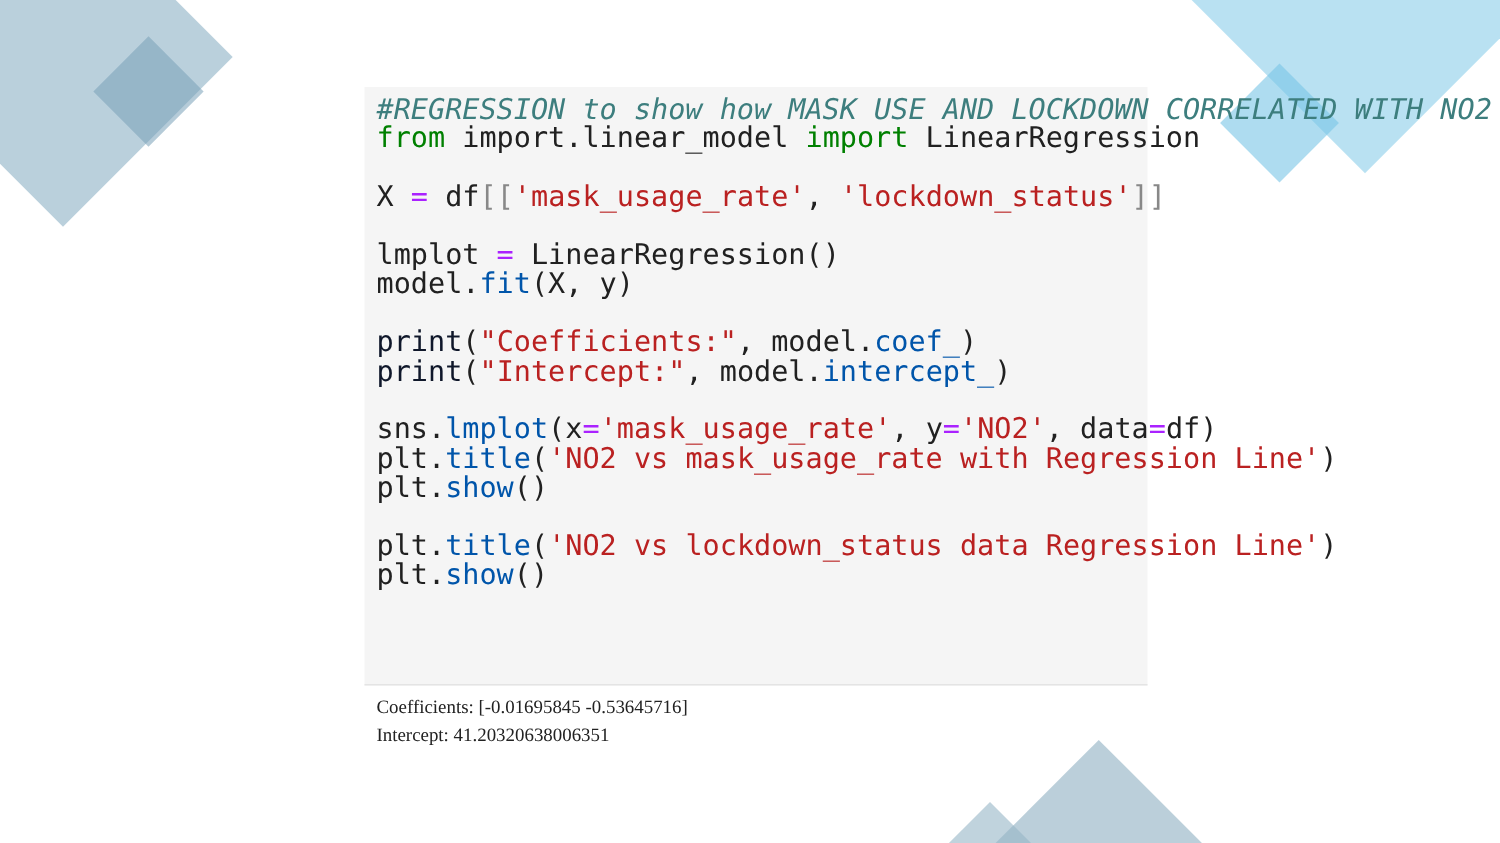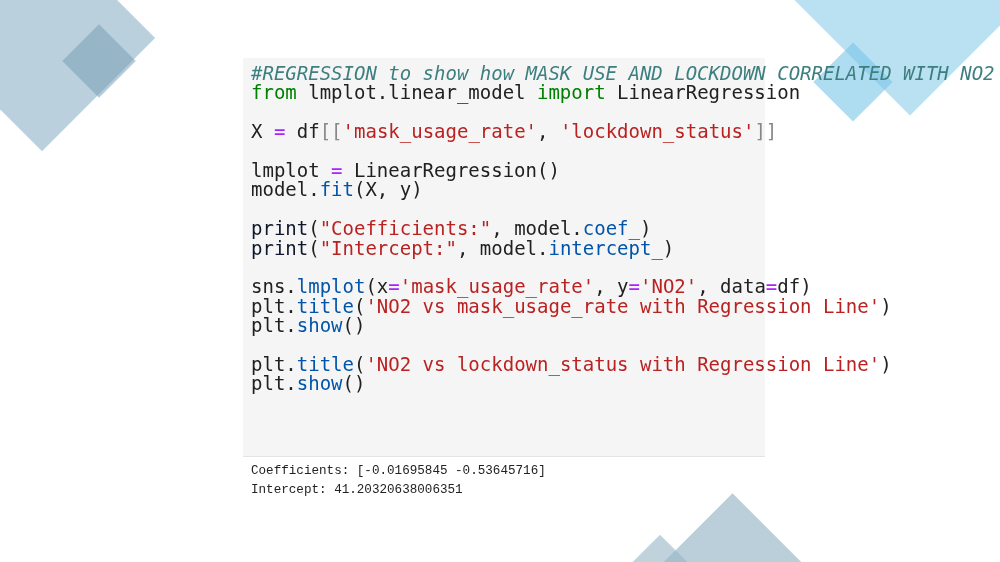--- a/index.html
+++ b/index.html
@@ -66,55 +66,55 @@
     .c-str { color: #ba2121; }
     .c-fn { color: #0055aa; }
     .c-builtin { color: #0f172a; }
     .c-punc { color: #888888; }
 
     .output {
       position: absolute;
       left: 251px; top: 462px;
     }
     .out-line {
-      font-family: Liberation Mono, monospace;
+      font-family: Liberation Serif, serif;
       font-size: 12.6px;
       line-height: 19px;
       white-space: pre;
       color: #222222;
     }
   </style>
 </head>
 <body>
 
 <div class="deco deco-tl-big"></div>
 <div class="deco deco-tl-small"></div>
 <div class="deco deco-tr-big"></div>
 <div class="deco deco-tr-small"></div>
 <div class="deco deco-b-small"></div>
 <div class="deco deco-b-big"></div>
 
 <div class="code-cell">
   <div id="code-lines">
       <div class="code-line"><span class="c-comment">#REGRESSION to show how MASK USE AND LOCKDOWN CORRELATED WITH NO2</span></div>
-      <div class="code-line"><span class="c-kw">from</span><span> lmplot.linear_model </span><span class="c-kw">import</span><span> LinearRegression</span></div>
+      <div class="code-line"><span class="c-kw">from</span><span> import.linear_model </span><span class="c-kw">import</span><span> LinearRegression</span></div>
       <div class="code-line"></div>
       <div class="code-line"><span>X </span><span class="c-op">=</span><span> df</span><span class="c-punc">[[</span><span class="c-str">'mask_usage_rate'</span><span>, </span><span class="c-str">'lockdown_status'</span><span class="c-punc">]]</span></div>
       <div class="code-line"></div>
       <div class="code-line"><span>lmplot </span><span class="c-op">=</span><span> LinearRegression()</span></div>
       <div class="code-line"><span>model.</span><span class="c-fn">fit</span><span>(X, y)</span></div>
       <div class="code-line"></div>
       <div class="code-line"><span class="c-builtin">print</span><span>(</span><span class="c-str">"Coefficients:"</span><span>, model.</span><span class="c-fn">coef_</span><span>)</span></div>
       <div class="code-line"><span class="c-builtin">print</span><span>(</span><span class="c-str">"Intercept:"</span><span>, model.</span><span class="c-fn">intercept_</span><span>)</span></div>
       <div class="code-line"></div>
       <div class="code-line"><span>sns.</span><span class="c-fn">lmplot</span><span>(x</span><span class="c-op">=</span><span class="c-str">'mask_usage_rate'</span><span>, y</span><span class="c-op">=</span><span class="c-str">'NO2'</span><span>, data</span><span class="c-op">=</span><span>df)</span></div>
       <div class="code-line"><span>plt.</span><span class="c-fn">title</span><span>(</span><span class="c-str">'NO2 vs mask_usage_rate with Regression Line'</span><span>)</span></div>
       <div class="code-line"><span>plt.</span><span class="c-fn">show</span><span>()</span></div>
       <div class="code-line"></div>
-      <div class="code-line"><span>plt.</span><span class="c-fn">title</span><span>(</span><span class="c-str">'NO2 vs lockdown_status with Regression Line'</span><span>)</span></div>
+      <div class="code-line"><span>plt.</span><span class="c-fn">title</span><span>(</span><span class="c-str">'NO2 vs lockdown_status data Regression Line'</span><span>)</span></div>
       <div class="code-line"><span>plt.</span><span class="c-fn">show</span><span>()</span></div>
     </div>
 </div>
 
 <div class="output">
   <div class="out-line">Coefficients: [-0.01695845 -0.53645716]</div>
   <div class="out-line">Intercept: 41.20320638006351</div>
 </div>
 
 </body></html>

